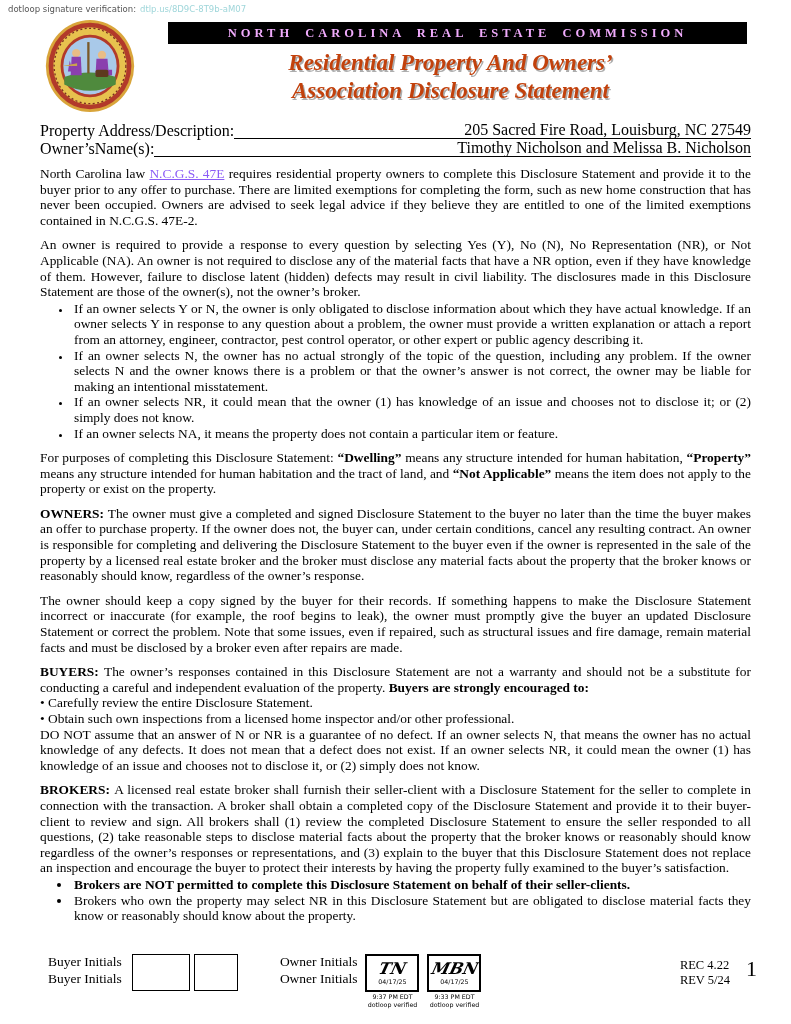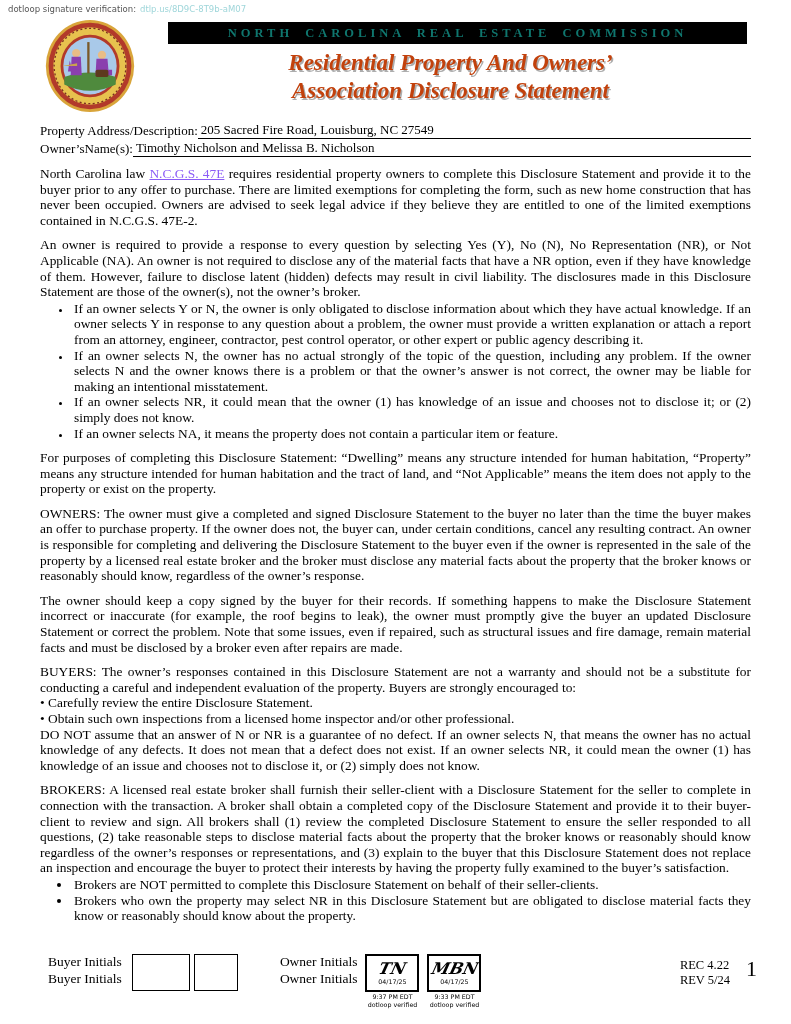--- a/index.html
+++ b/index.html
@@ -11,49 +11,49 @@
   }
   
   .dl-strip { padding:4px 0 0 8px; font-family:"DejaVu Sans", sans-serif; font-size:8.5px; color:#555; }
   .dl-link { color:#9fd6da; margin-left:4px; cursor:pointer; text-decoration:none; }
 
   
   .header { display:flex; margin:4px 40px 0 44px; align-items:flex-start; }
   .seal-wrap { width:92px; height:96px; flex:0 0 auto; margin-right:14px; }
   .header-right { flex:1; text-align:center; padding-top:4px; }
   .commission-bar {
-    display:block; background:#000; color:#0f766e; font-weight:bold;
+    display:block; background:#000; color:#f0abfc; font-weight:bold;
     font-size:12.5px; letter-spacing:0.32em; word-spacing:0.4em;
     padding:4px 24px 3px; margin:0 4px 5px 18px; white-space:nowrap;
   }
   .doc-title {
     color:#c2410c; font-weight:bold; font-style:italic; font-size:23px;
     line-height:1.22; text-shadow:1.5px 1.5px 0.5px #adadad;
   }
   .tagline-bar {
     margin:5px 40px 0 40px; color:#fff; font-weight:bold; font-style:italic;
     font-size:14.5px; text-align:center; padding:2px 0 3px;
     background:linear-gradient(180deg,#3a5cb8 0%,#1d3c96 45%,#152e7d 100%);
     border-bottom:3px solid #0c1f55; text-shadow:1px 1px 0 #0a1c4e;
   }
 
   
-  .fields { margin:7px 40px 0; font-size:13px; }
+  .fields { margin:7px 40px 0; font-size:16px;text-align:right; }
   .field-row { display:flex; align-items:flex-end; line-height:17px; }
   .field-label { white-space:nowrap; }
   .field-value { flex:1; border-bottom:1.2px solid #000; font-weight:normal; padding-left:3px; }
 
   
   .content { margin:0; }
   .para { margin:9px 40px 0; font-size:13.4px; line-height:15.6px; text-align:justify; }
   .para.tight { margin-top:0; }
   ul.blist { margin:1px 40px 0 40px; padding-left:32px; }
   ul.blist li { font-size:13.4px; line-height:15.6px; text-align:justify; padding-left:2px; margin:0; }
   ul.blist.sq li::marker { font-size:11px; }
-  .b { font-weight:normal; }
+  .b { font-weight:bold; }
   .link { color:#8b5cf6; text-decoration:underline; cursor:pointer; }
 
   
   .footer { position:absolute; left:48px; right:34px; top:954px; display:flex; align-items:flex-start; }
   .lbl-col { display:flex; flex-direction:column; font-size:13.5px; line-height:16.5px; }
   .boxes { display:flex; margin-left:10px; }
   .init-box { width:58px; height:37px; border:1.5px solid #000; background:#fff; margin-right:4px; }
   .init-box.narrow { width:44px; margin-right:0; }
   .owner-group { margin-left:42px; display:flex; }
   .sig-stack { margin-left:8px; width:54px; text-align:center; }

